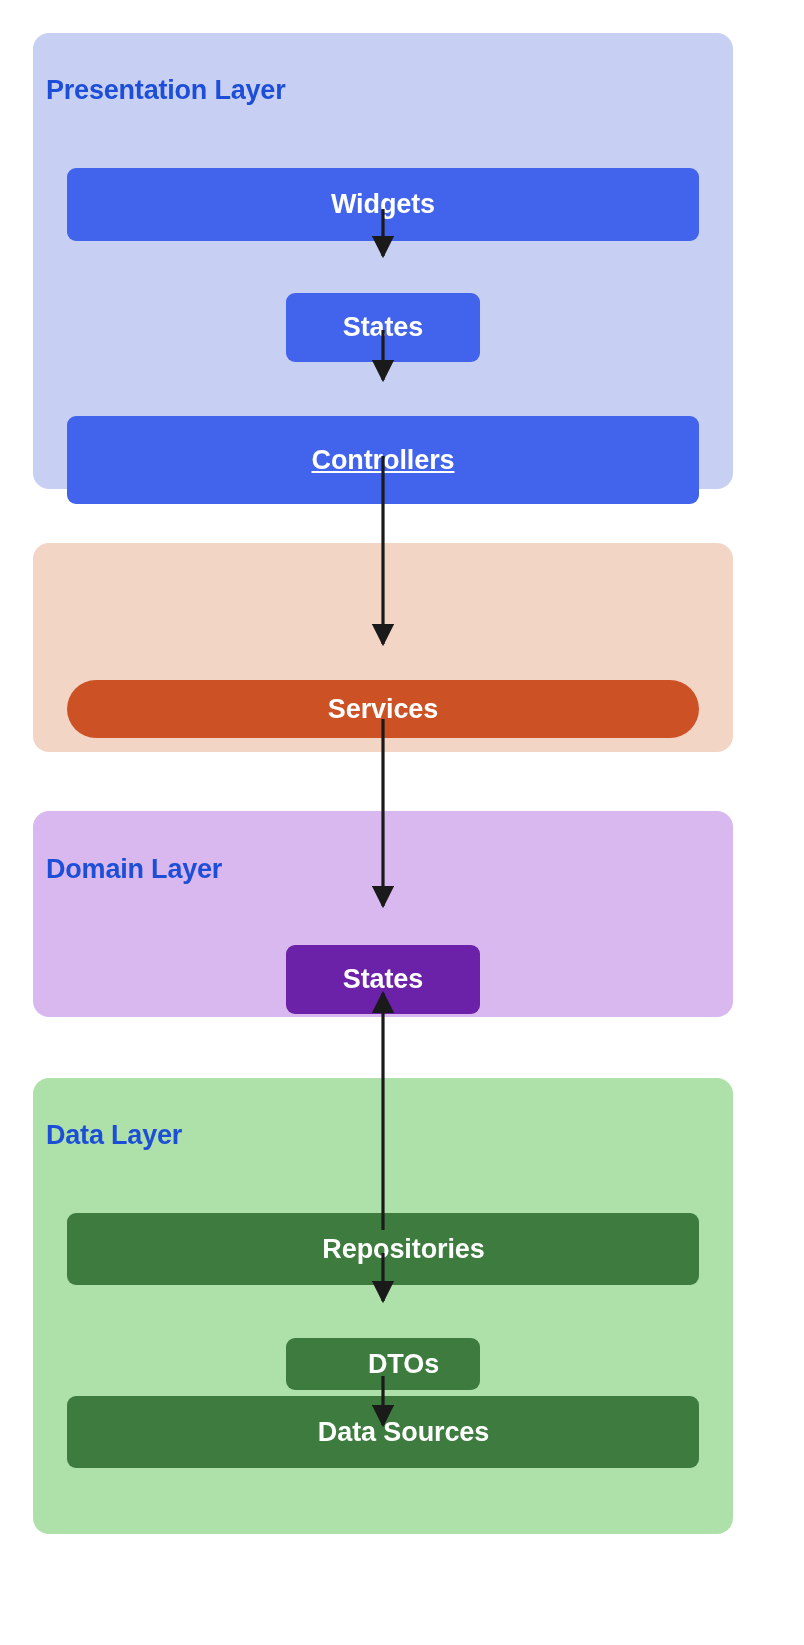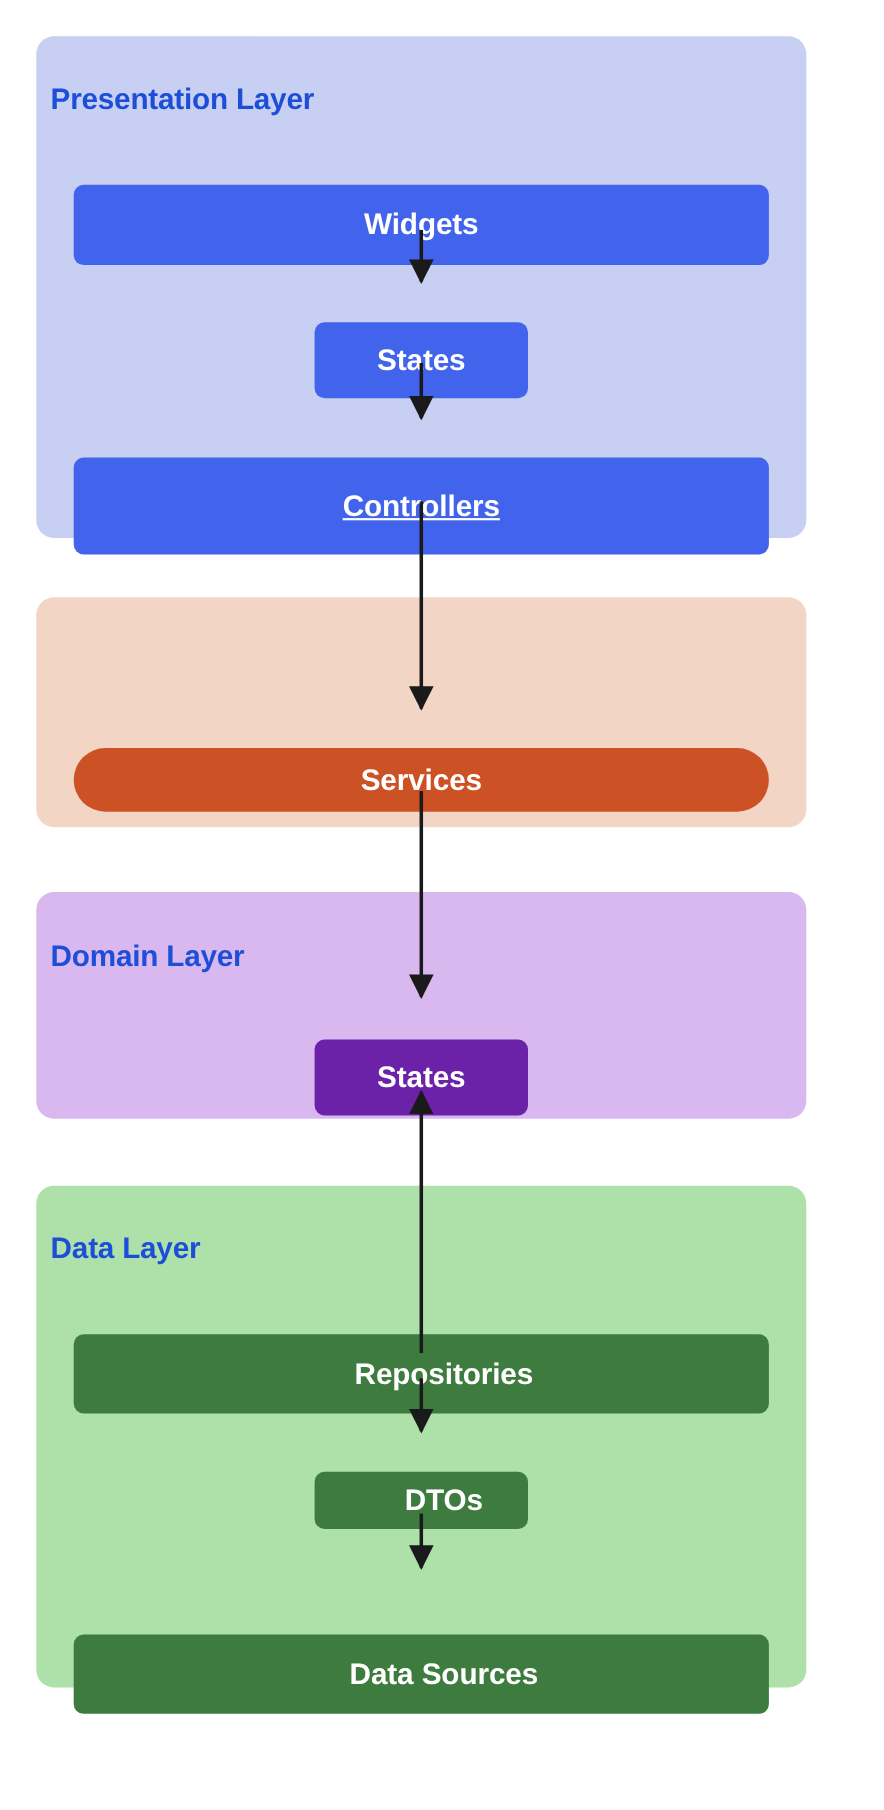--- a/index.html
+++ b/index.html
@@ -151,17 +151,17 @@
   <div class="layer-title" style="top:1120px;">Data Layer</div>
 
   <div class="box wide box-data" style="top:1181px; height:72px;">
     <span>Repositories</span>
   </div>
 
   <div class="box narrow box-data" style="top:1306px; height:52px;">
     <span>DTOs</span>
   </div>
 
-  <div class="box wide box-data" style="top:1454px; height:72px;">
+  <div class="box wide box-data" style="top:1364px; height:72px;">
     <span>Data Sources</span>
   </div>
 
 </div>
 
 </body></html>

